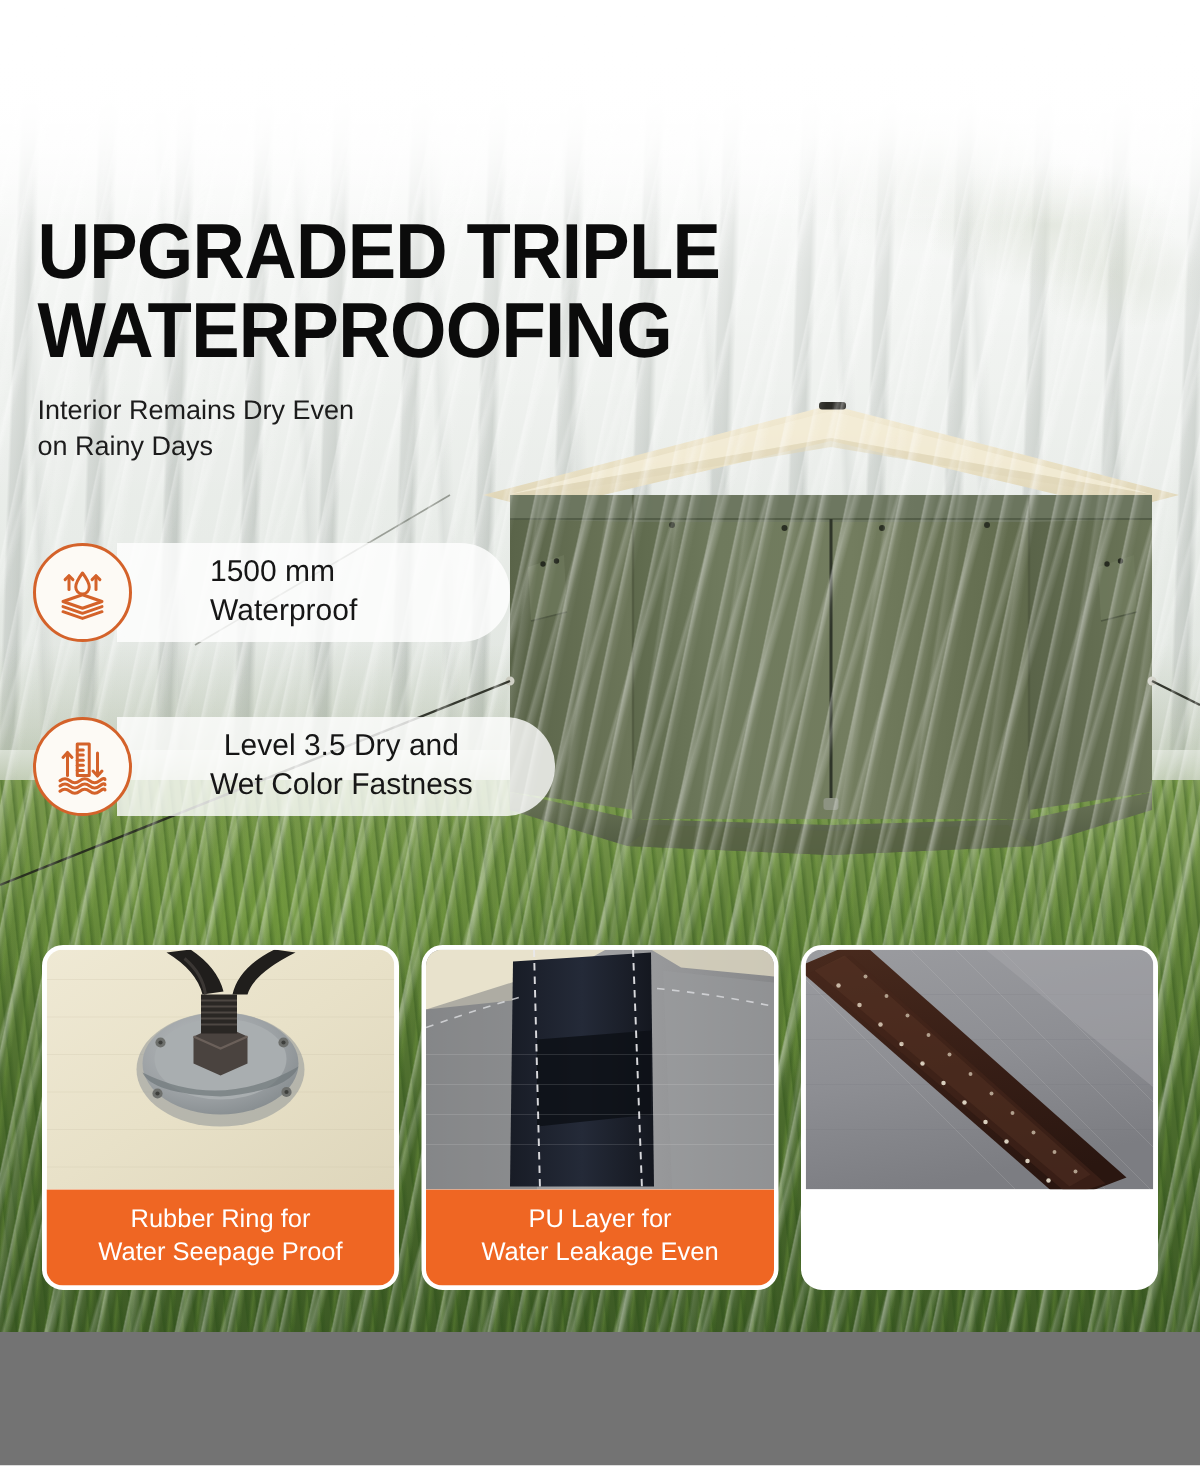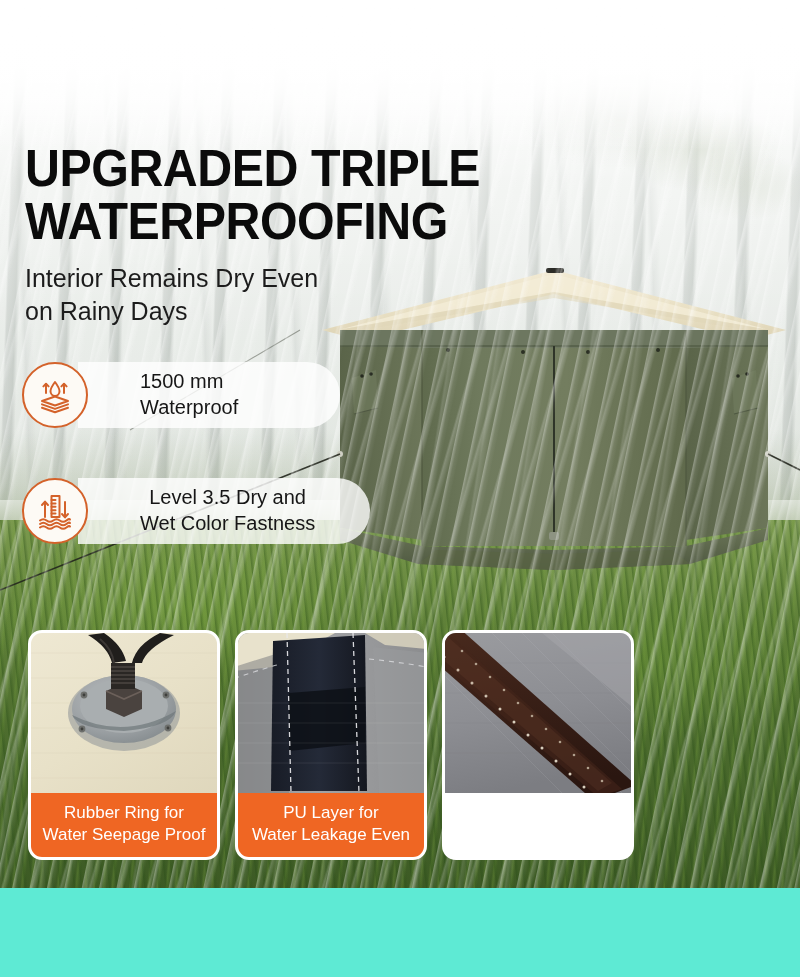--- a/index.html
+++ b/index.html
@@ -10,21 +10,21 @@
   }
   body {
     font-family: "Liberation Sans", sans-serif;
     -webkit-font-smoothing: antialiased;
   }
 
   .poster {
     position: relative;
     width: 800px;
     height: 977px;
-    background: #5eead4;
+    background: #737373;
     overflow: hidden;
   }
 
   
   .scene {
     position: absolute;
     left: 0;
     top: 0;
     width: 800px;
     height: 888px;
@@ -156,21 +156,21 @@
     color: #0b0b0b;
     transform: scaleX(0.93);
     transform-origin: left top;
     white-space: pre-line;
   }
   .subhead {
     position: absolute;
     left: 25px;
     top: 262px;
     width: 400px;
-    font-size: 25px;
+    font-size: 18px;
     line-height: 1.32;
     color: #1c1c1c;
     white-space: pre-line;
   }
 
   
   .feature {
     position: absolute;
     height: 66px;
     display: flex;
@@ -220,21 +220,21 @@
   
   .cards {
     position: absolute;
     left: 28px;
     top: 630px;
     width: 744px;
     display: flex;
     gap: 15px;
   }
   .card {
-    width: 192px;
+    width: 238px;
     border: 3px solid #ffffff;
     border-radius: 14px;
     overflow: hidden;
     box-sizing: border-box;
     background: #ffffff;
   }
   .card-photo {
     position: relative;
     height: 160px;
     overflow: hidden;

